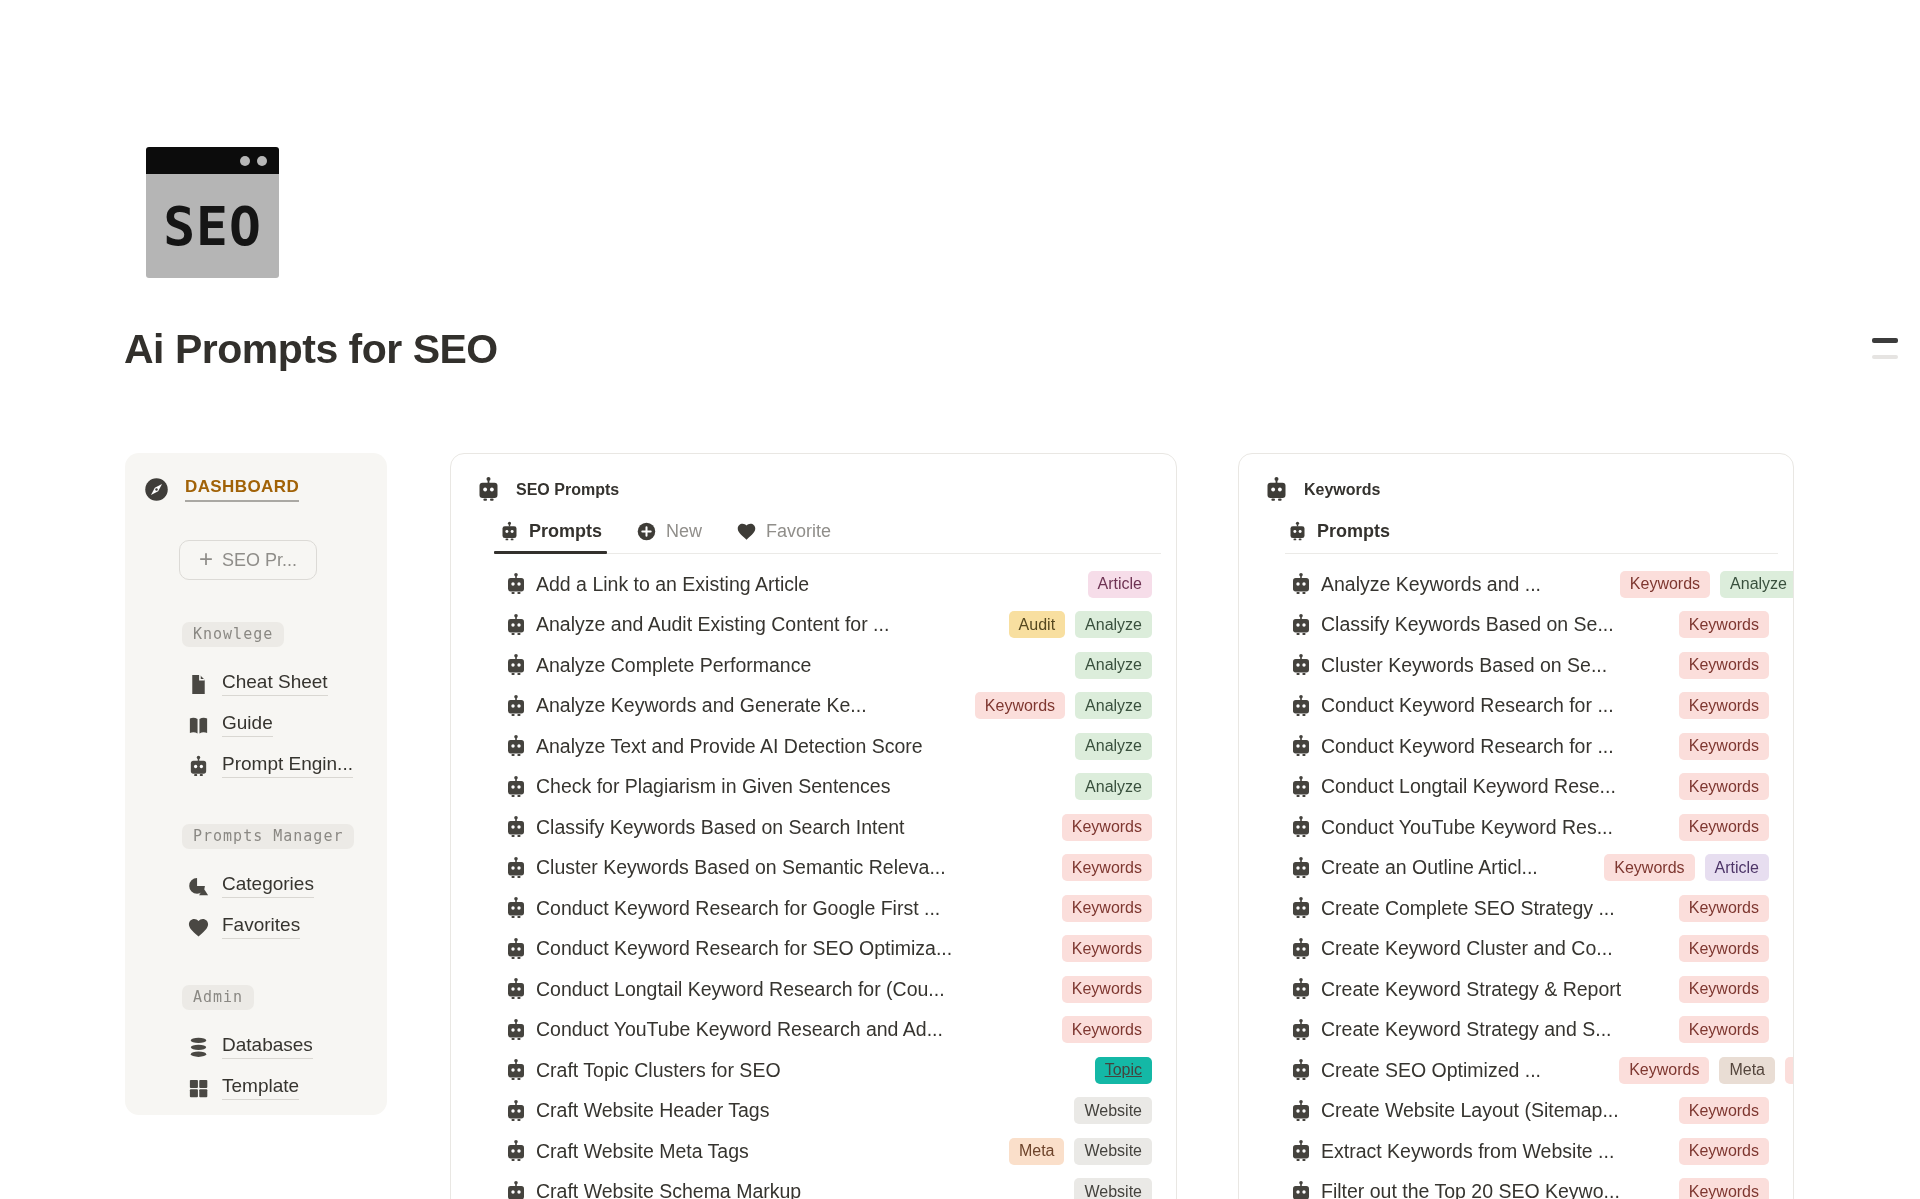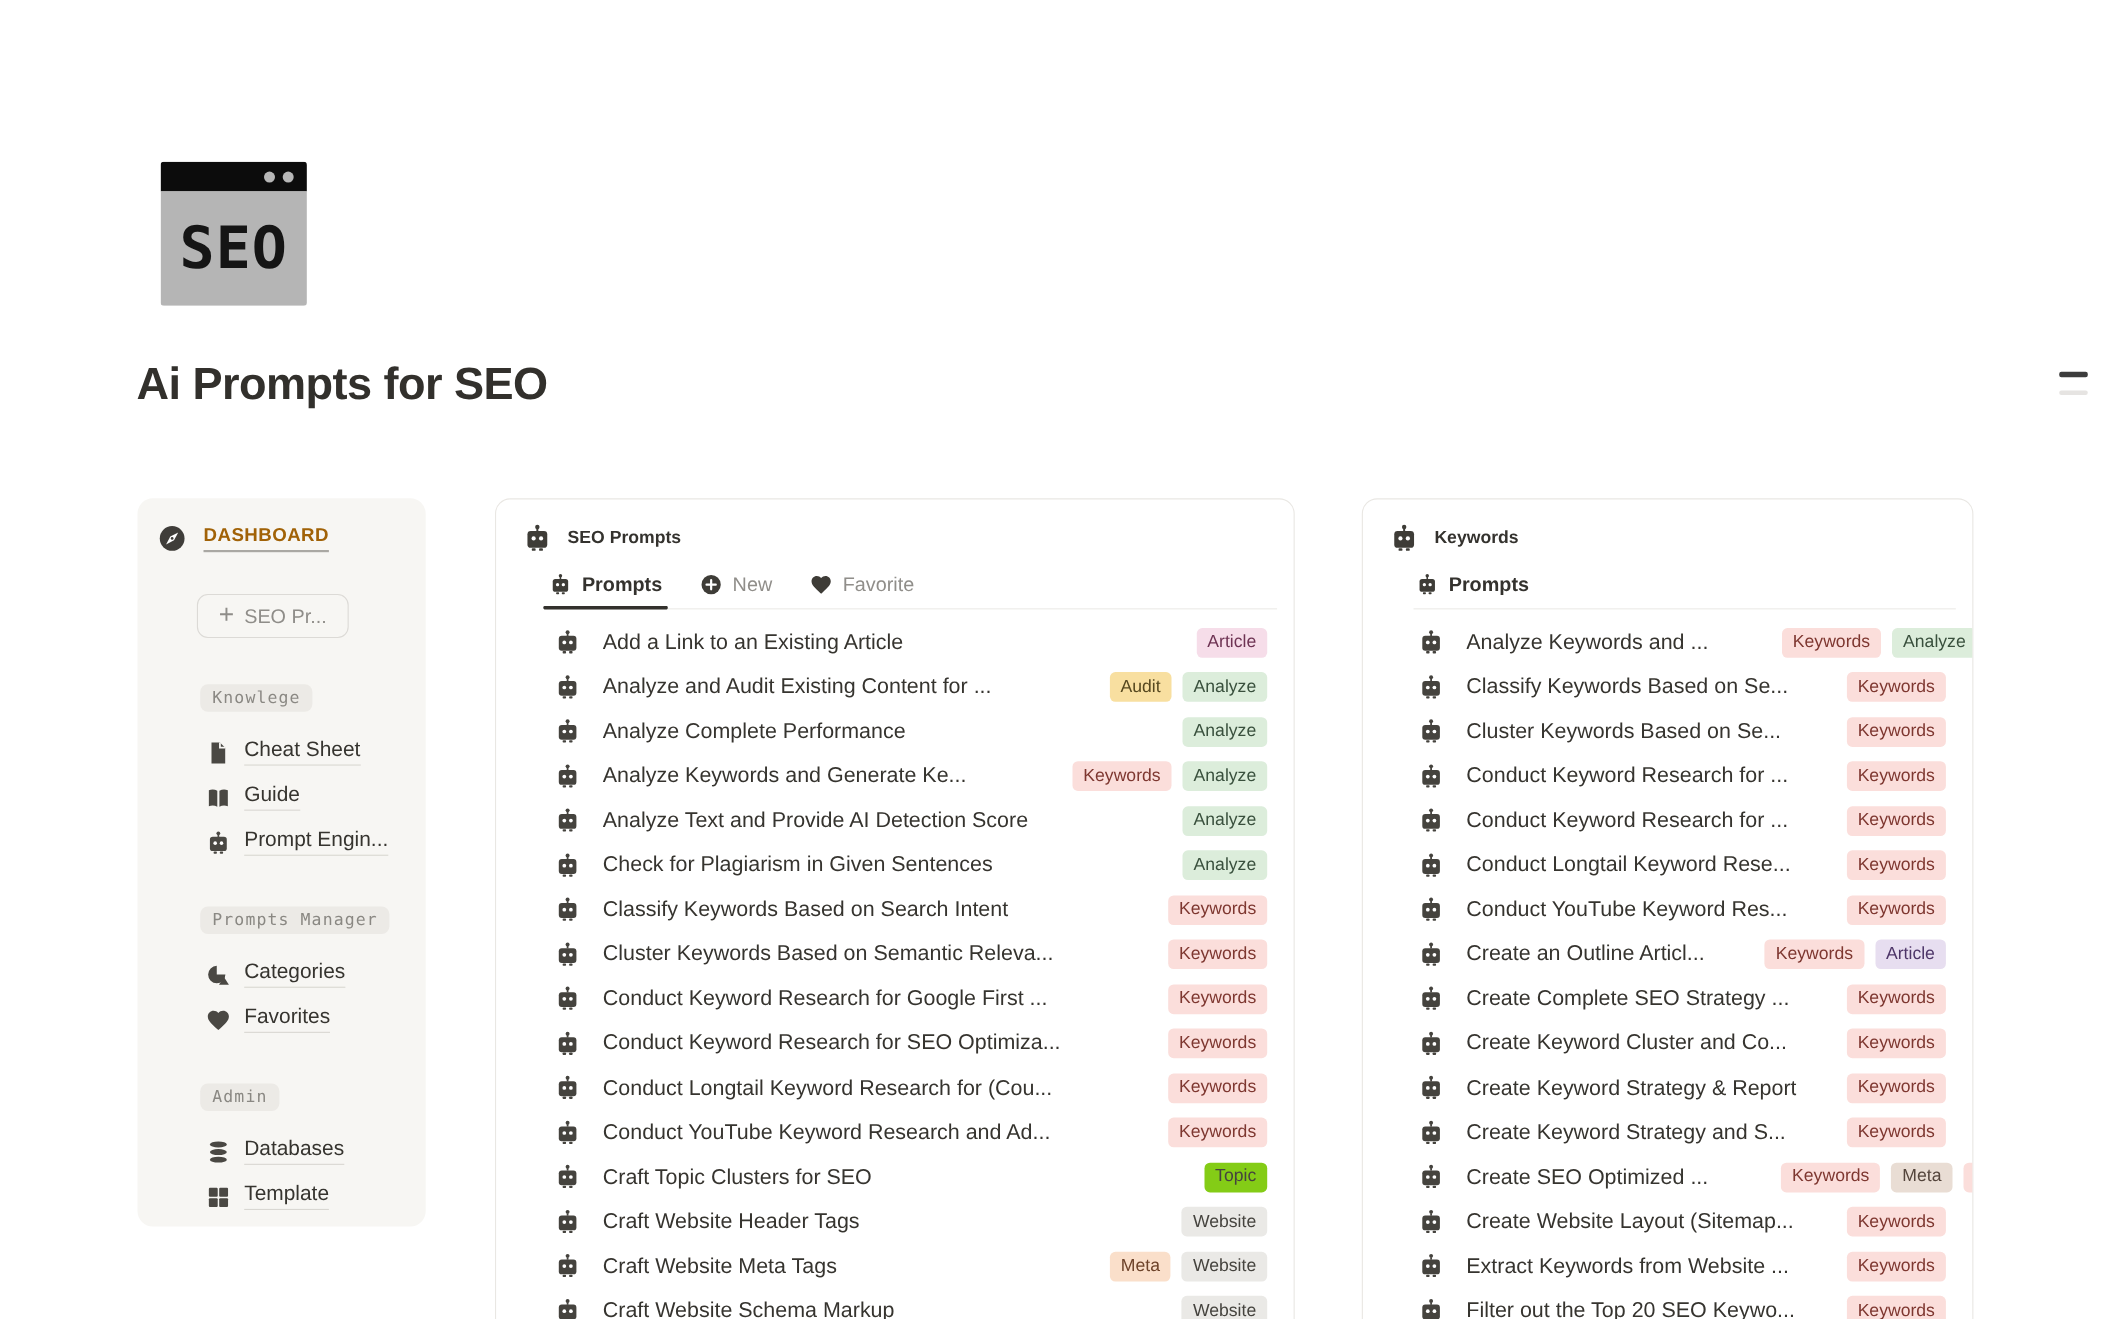--- a/index.html
+++ b/index.html
@@ -48,21 +48,21 @@
   .panel-head .icon{width:27px;height:27px;color:#3e3c37;}
   .panel-title{font-size:16px;font-weight:700;color:#34322e;}
   .tabs{display:flex;gap:30px;margin:12px 15px 0 46px;border-bottom:1px solid #ebeae7;}
   .tab{display:flex;align-items:center;gap:9px;padding:6px 2px 11px;font-size:18px;color:#908e8a;position:relative;cursor:pointer;}
   .tab .icon{width:21px;height:21px;color:#3e3c37;}
   .tab.dark{color:#34322e;font-weight:600;}
   .tab.underline::after{content:"";position:absolute;left:-3px;right:-3px;bottom:-1px;height:3px;background:#33312d;border-radius:1px;}
   .rows{margin-top:10px;padding-right:24px;}
   .panel-1 .rows{padding-left:53px;}
   .panel-2 .rows{padding-left:50px;}
-  .row{display:flex;align-items:center;gap:20px;height:40.5px;cursor:pointer;}
+  .row{display:flex;align-items:center;gap:8px;height:40.5px;cursor:pointer;}
   .row .icon{width:24px;height:24px;flex:0 0 auto;color:#45433e;}
   .row-title{font-size:19.5px;color:#36342f;white-space:nowrap;overflow:hidden;}
   .tags{display:flex;align-items:center;gap:10px;margin-left:auto;flex:0 0 auto;}
   .tags.clip-edge{margin-right:-28px;}
   .tags.clip-sliver{margin-right:-30px;}
   .tag{height:27px;display:flex;align-items:center;padding:0 10px;border-radius:5px;font-size:16px;white-space:nowrap;}
   .tag.sliver{width:14px;padding:0;border-radius:5px 0 0 5px;}
 </style>
 </head>
 <body>
@@ -441,21 +441,21 @@
             <rect x="11.2" y="3.9" width="1.6" height="2.3"></rect>
             <rect x="4" y="6" width="16" height="13.5" rx="2.7"></rect>
             <circle cx="9" cy="12" r="1.7" fill="#fff"></circle>
             <circle cx="15" cy="12" r="1.7" fill="#fff"></circle>
             <rect x="7.5" y="19.9" width="3.1" height="2.1" rx="0.7"></rect>
             <rect x="13.4" y="19.9" width="3.1" height="2.1" rx="0.7"></rect>
           </svg>
         </span>
         <span class="row-title">Craft Topic Clusters for SEO</span>
         <div class="tags">
-          <span class="tag" style="background: #84cc16; color: rgb(69, 67, 62);">Topic</span>
+          <span class="tag" style="background: #14b8a6; color: rgb(69, 67, 62); text-decoration: underline;">Topic</span>
         </div>
       </div>
       <div class="row">
         <span class="icon">
           <svg viewBox="0 0 24 24" fill="currentColor">
             <circle cx="12" cy="2.7" r="1.8"></circle>
             <rect x="11.2" y="3.9" width="1.6" height="2.3"></rect>
             <rect x="4" y="6" width="16" height="13.5" rx="2.7"></rect>
             <circle cx="9" cy="12" r="1.7" fill="#fff"></circle>
             <circle cx="15" cy="12" r="1.7" fill="#fff"></circle>

